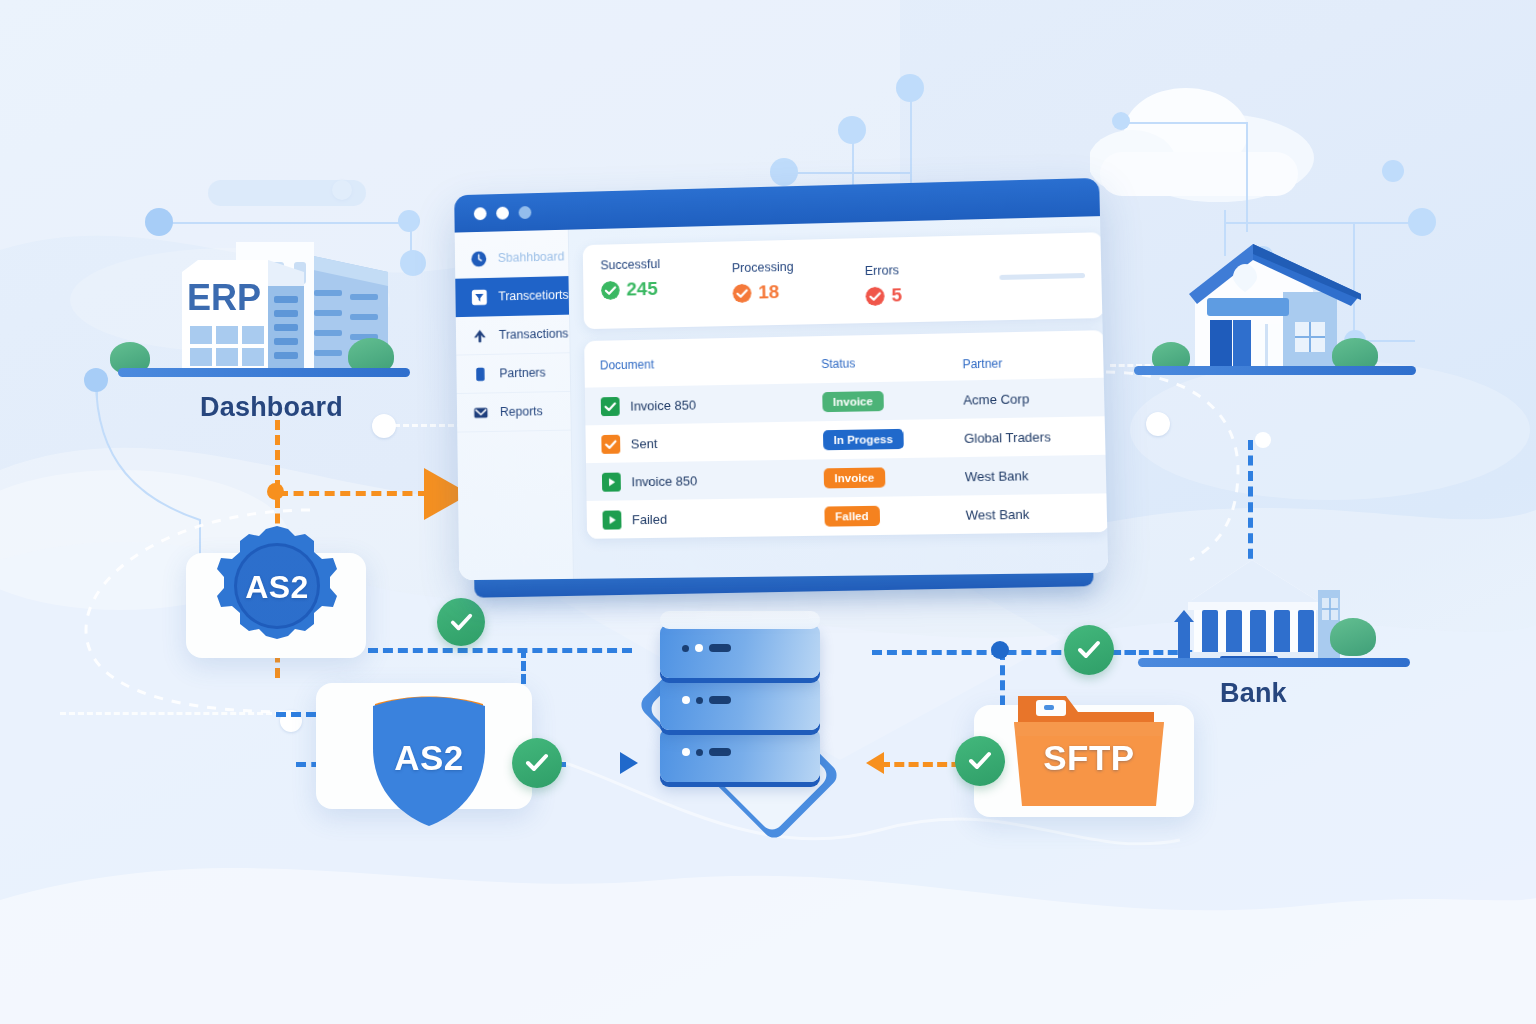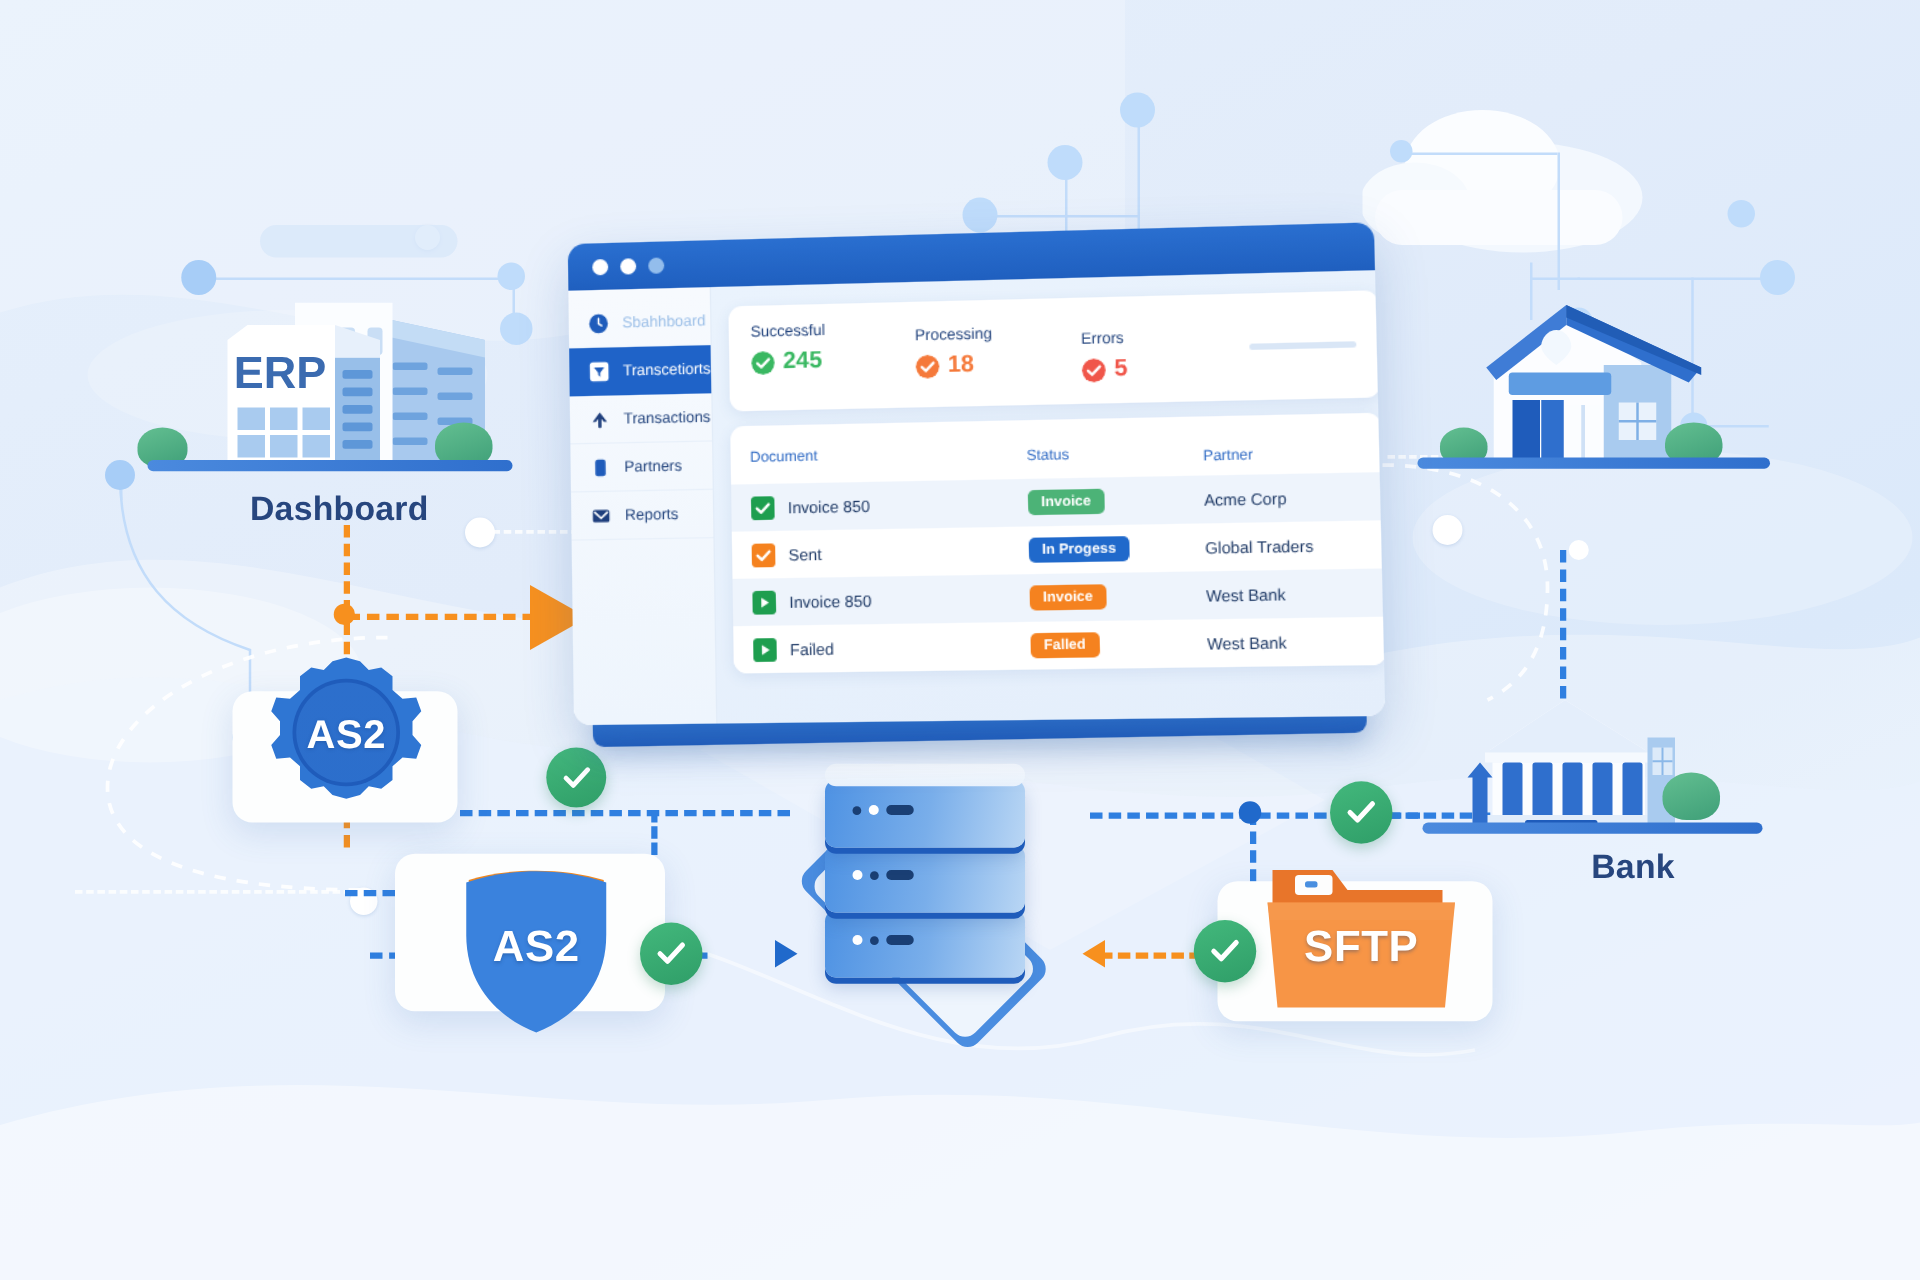--- a/index.html
+++ b/index.html
@@ -328,21 +328,21 @@
       <rect x="150" y="46" width="16" height="22" fill="#dceaf9"></rect>
       <g stroke="#8bb8e8" stroke-width="1.6">
           <line x1="158" y1="46" x2="158" y2="68"></line>
           <line x1="150" y1="57" x2="166" y2="57"></line>
         </g>
       <path d="M2,70 L12,58 L22,70 L18,70 L18,110 L6,110 L6,70 Z" fill="#2f6fcd"></path>
     </svg>
   </div>
   <div class="bush" style="left:1330px;top:618px;width:46px;height:38px;"></div>
   <div class="ground" style="left:1138px;top:658px;width:272px;"></div>
-  <div class="label" style="left:1273px;top:678px;font-size:27px;">Bank</div>
+  <div class="label" style="left:1220px;top:678px;font-size:27px;">Bank</div>
 
   <div class="techcard" style="left:186px;top:553px;width:180px;height:105px;"></div>
   <svg class="wave" style="left:213px;top:522px;width:128px;height:128px;" viewBox="0 0 128 128">
     <g transform="translate(64,64)">
       <path fill="#2f76d3" d="M0,-60 L11,-57 L18,-50 L28,-52 L37,-45 L37,-34 L45,-27 L56,-28 L60,-17 L53,-9 L53,2 L60,10 L56,21 L45,20 L37,27 L37,38 L28,45 L18,43 L11,50 L0,53 L-11,50 L-18,43 L-28,45 L-37,38 L-37,27 L-45,20 L-56,21 L-60,10 L-53,2 L-53,-9 L-60,-17 L-56,-28 L-45,-27 L-37,-34 L-37,-45 L-28,-52 L-18,-50 L-11,-57 Z"></path>
       <circle r="43" fill="#1f5cbb"></circle>
       <circle r="40" fill="url(#gg)"></circle>
       <defs>
           <linearGradient id="gg" x1="0" y1="-40" x2="0" y2="40">
         <stop offset="0" stop-color="#3a82dd"></stop>

